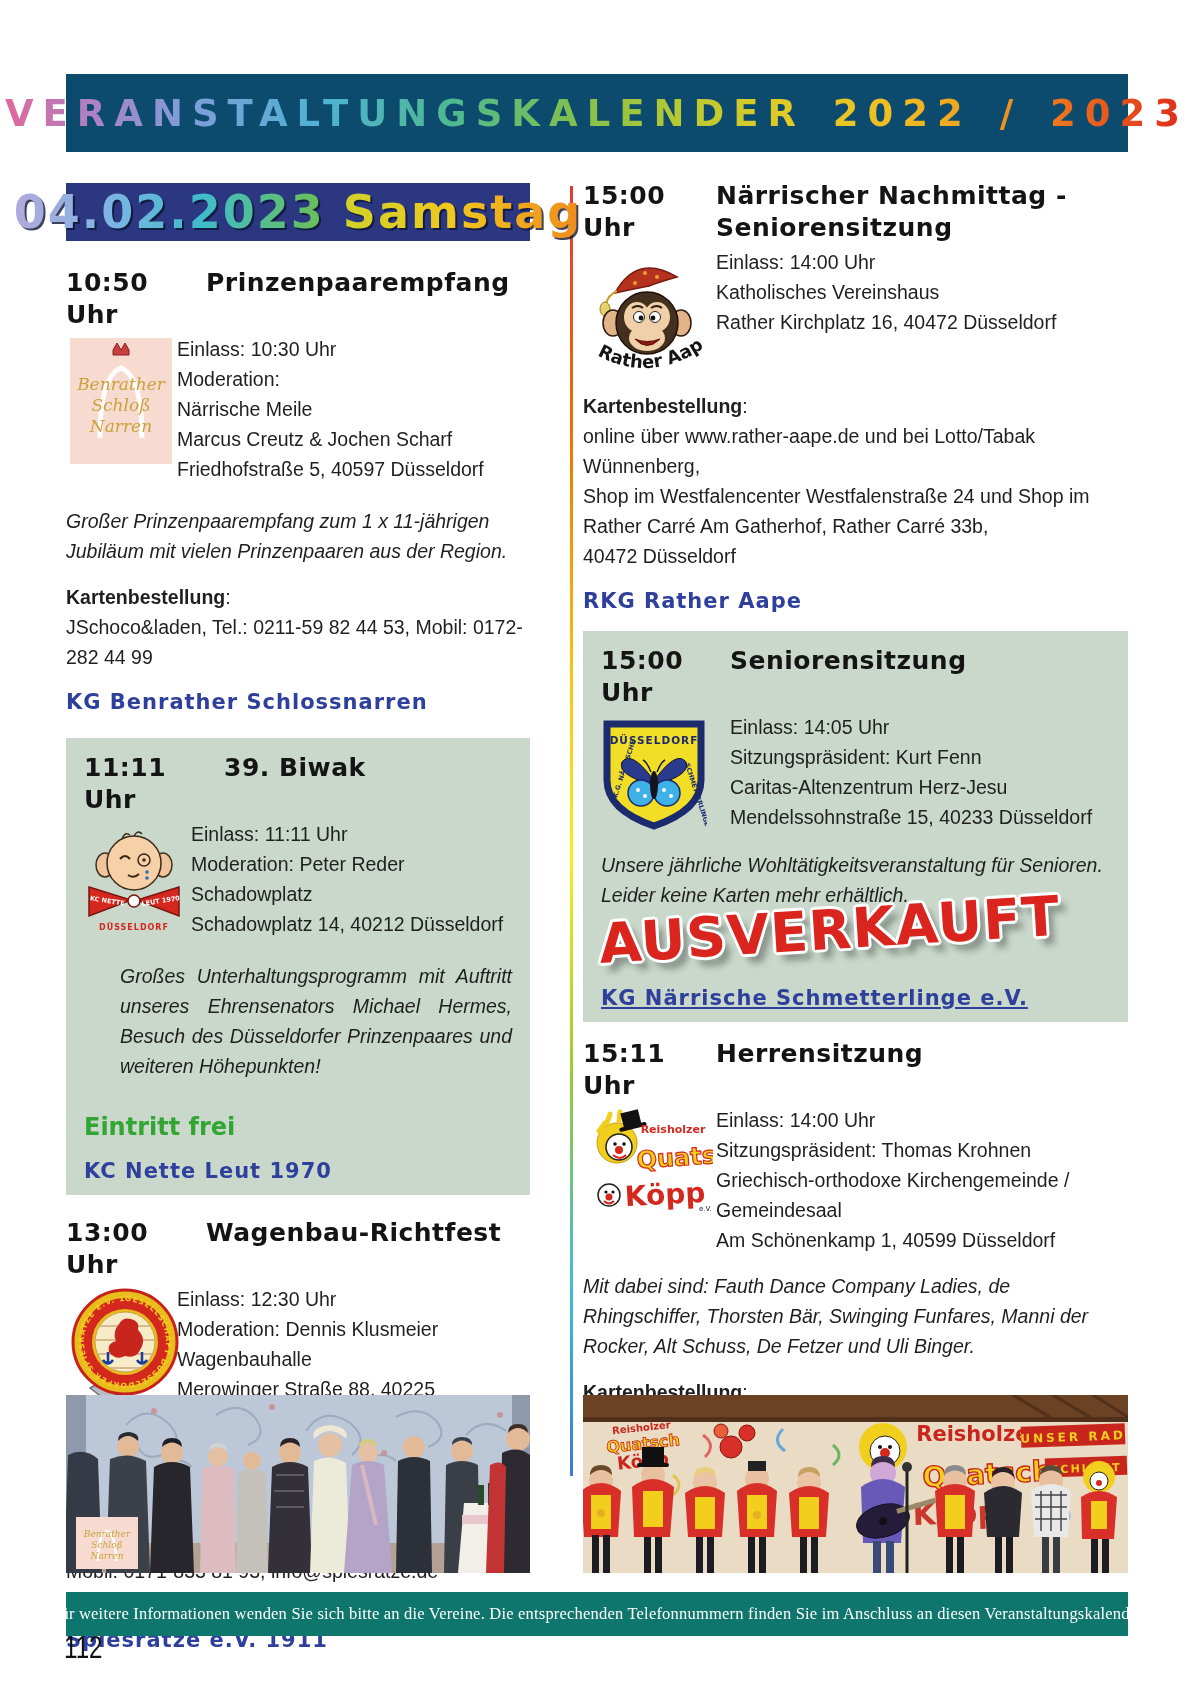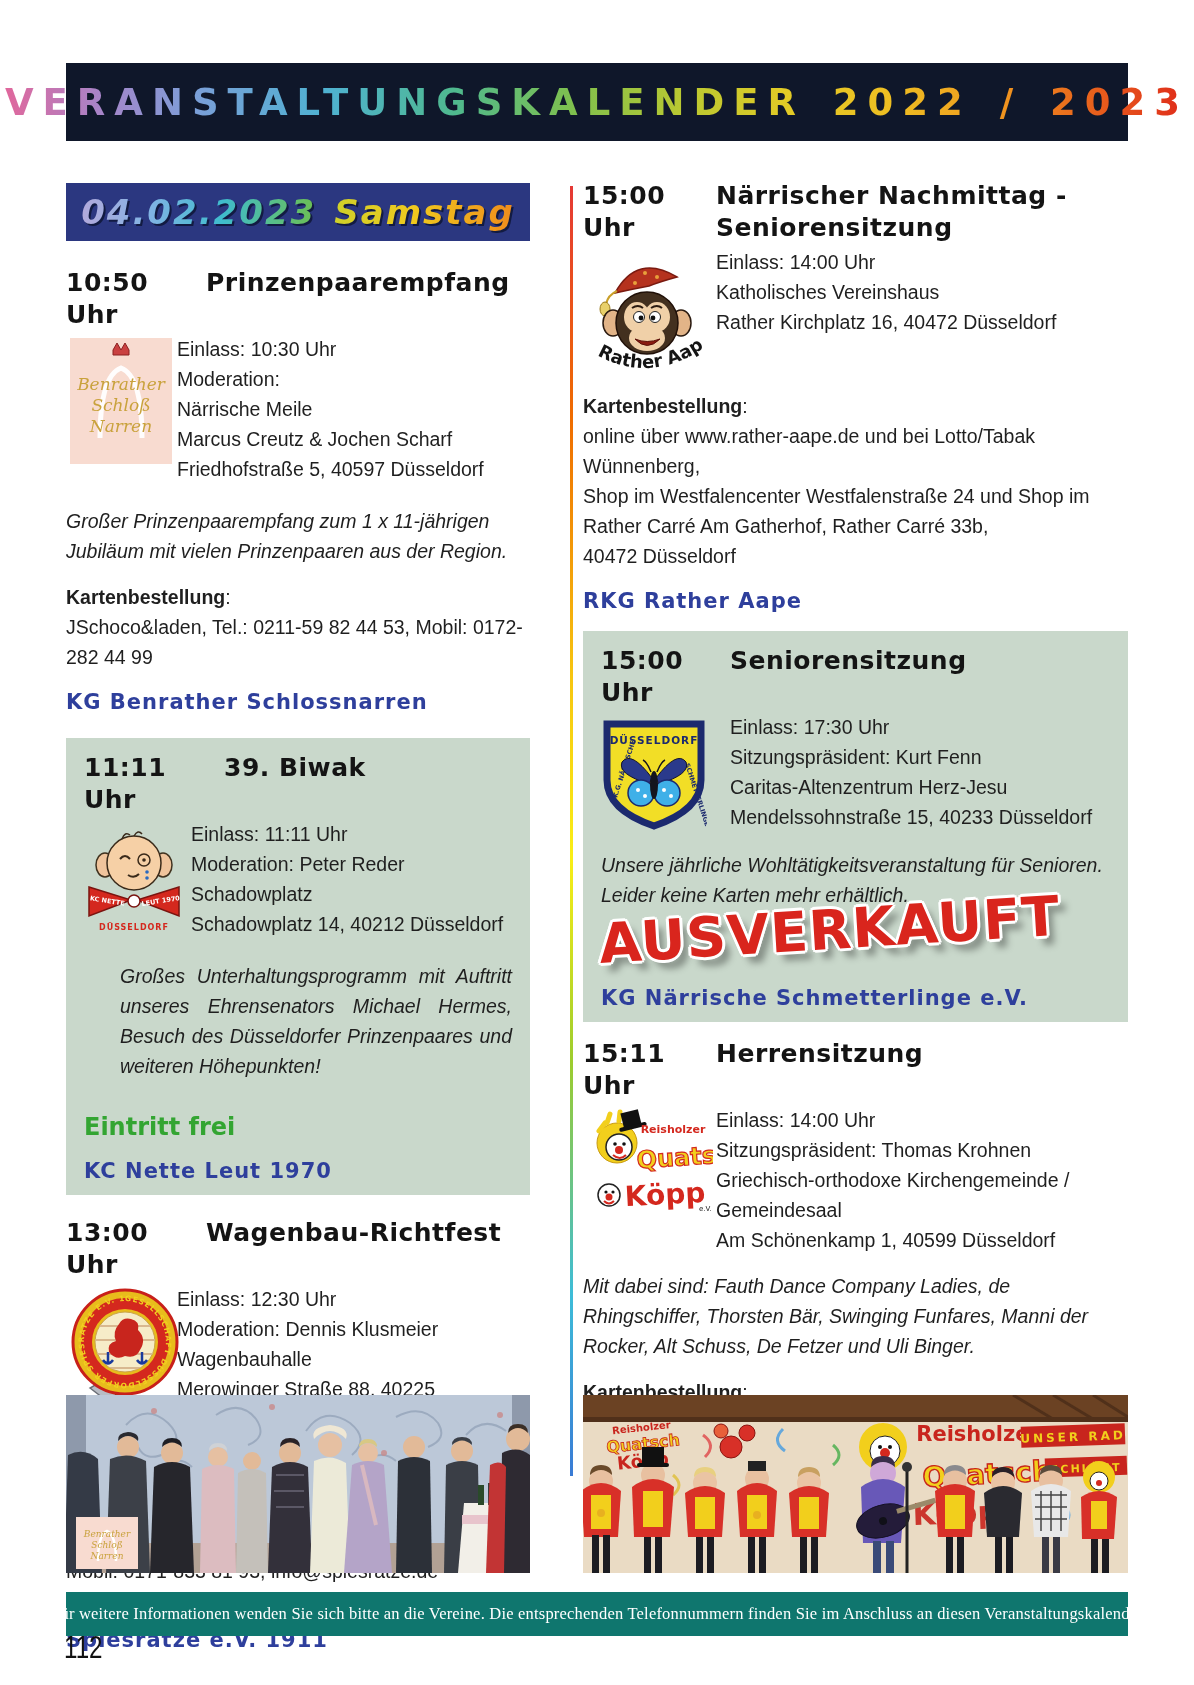--- a/index.html
+++ b/index.html
@@ -1,39 +1,39 @@
 <!DOCTYPE html>
 <html><head>
 <meta charset="utf-8">
 <style>
   html,body{margin:0;padding:0;}
   body{
     width:1194px;height:1685px;position:relative;background:#ffffff;
     font-family:"Liberation Sans", sans-serif;color:#222;overflow:hidden;
   }
   
-  .banner{position:absolute;left:66px;top:63px;width:1062px;height:78px;
-    background:#0f172a;display:flex;align-items:center;justify-content:center;}
+  .banner{position:absolute;left:66px;top:74px;width:1062px;height:78px;
+    background:#0c4a6e;display:flex;align-items:center;justify-content:center;}
   .banner-text{
     font-family:"DejaVu Sans", sans-serif;font-weight:bold;font-size:37px;
     letter-spacing:9px;word-spacing:6px;white-space:nowrap;
     background:linear-gradient(90deg,#e0679c 0%,#a884c8 8%,#7b9fd8 16%,#4fb2d2 27%,#4fb98e 38%,#7fc04e 48%,#b8c832 57%,#e2cb26 66%,#eebe22 75%,#f0971f 84%,#e8601c 92%,#df2a1a 100%);
     -webkit-background-clip:text;background-clip:text;color:transparent;
   }
   
   .col-left{position:absolute;left:66px;top:183px;width:464px;}
   .col-right{position:absolute;left:583px;top:180px;width:545px;}
   .divider{position:absolute;left:570px;top:186px;width:3px;height:1290px;
     background:linear-gradient(180deg,#e53935 0%,#ef6c00 18%,#f6c510 38%,#f9ee16 52%,#9ccc2e 68%,#3dbcd8 86%,#3a7bd5 100%);}
   
   .date-box{height:58px;background:#2b3780;display:flex;align-items:center;
     justify-content:center;gap:18px;margin-bottom:26px;}
-  .date-part{font-family:"DejaVu Sans", sans-serif;font-weight:bold;font-size:34px;
+  .date-part{font-family:"DejaVu Sans", sans-serif;font-weight:bold;font-size:46px;
     letter-spacing:2px;-webkit-background-clip:text;background-clip:text;color:transparent;
-    filter:drop-shadow(2px 2px 0 rgba(12,20,50,.8));font-style:italic;}
+    filter:drop-shadow(2px 2px 0 rgba(12,20,50,.8));}
   .date-d{background:linear-gradient(90deg,#b3a9dc 0%,#7fb4e4 30%,#3fbccd 60%,#6cbf52 100%);
     -webkit-background-clip:text;background-clip:text;}
   .date-s{background:linear-gradient(90deg,#cfd12a 0%,#f0c81e 45%,#ef8b1c 100%);
     -webkit-background-clip:text;background-clip:text;}
   
   .event{margin-bottom:24px;}
   .headline{display:flex;font-family:"DejaVu Sans", sans-serif;font-weight:bold;
     font-size:25px;color:#141414;letter-spacing:.5px;line-height:32px;}
   .time{flex:0 0 140px;}
   .col-right .time{flex:0 0 133px;}
@@ -284,29 +284,29 @@
           <circle cx="66" cy="77" r="13" fill="#3fb0e8" stroke="#1c2a6e" stroke-width="1.5"></circle>
           <circle cx="37" cy="74" r="2" fill="#fff"></circle>
             <circle cx="44" cy="80" r="2" fill="#fff"></circle>
           <circle cx="63" cy="74" r="2" fill="#fff"></circle>
             <circle cx="70" cy="80" r="2" fill="#fff"></circle>
           <ellipse cx="53" cy="69" rx="4" ry="14" fill="#14141e"></ellipse>
           <path d="M50,56 q-4,-10 -8,-12 M56,56 q4,-10 8,-12" stroke="#14141e" stroke-width="1.5" fill="none"></path>
         </svg>
       </div>
       <div class="lines">
-        <div>Einlass: 17:30 Uhr</div>
+        <div>Einlass: 14:05 Uhr</div>
         <div>Sitzungspräsident: Kurt Fenn</div>
         <div>Caritas-Altenzentrum Herz-Jesu</div>
         <div>Mendelssohnstraße 15, 40233 Düsseldorf</div>
       </div>
     </div>
     <div class="desc" style="padding:0 4px;">Unsere jährliche Wohltätigkeitsveranstaltung für Senioren. Leider keine Karten mehr erhältlich.</div>
     <div class="stamp">AUSVERKAUFT</div>
-    <div class="club" style="margin-top:10px;">KG Närrische Schmetterlinge e.V.</div>
+    <div class="club" style="margin-top:10px;text-decoration:underline;">KG Närrische Schmetterlinge e.V.</div>
   </div>
 
   <div class="event">
     <div class="headline">
       <span class="time">15:11 Uhr</span>
       <span class="title">Herrensitzung</span>
     </div>
     <div class="ebody" style="min-height:150px;">
       <div class="logo-box">
         <svg width="126" height="110" viewBox="0 0 126 110">

